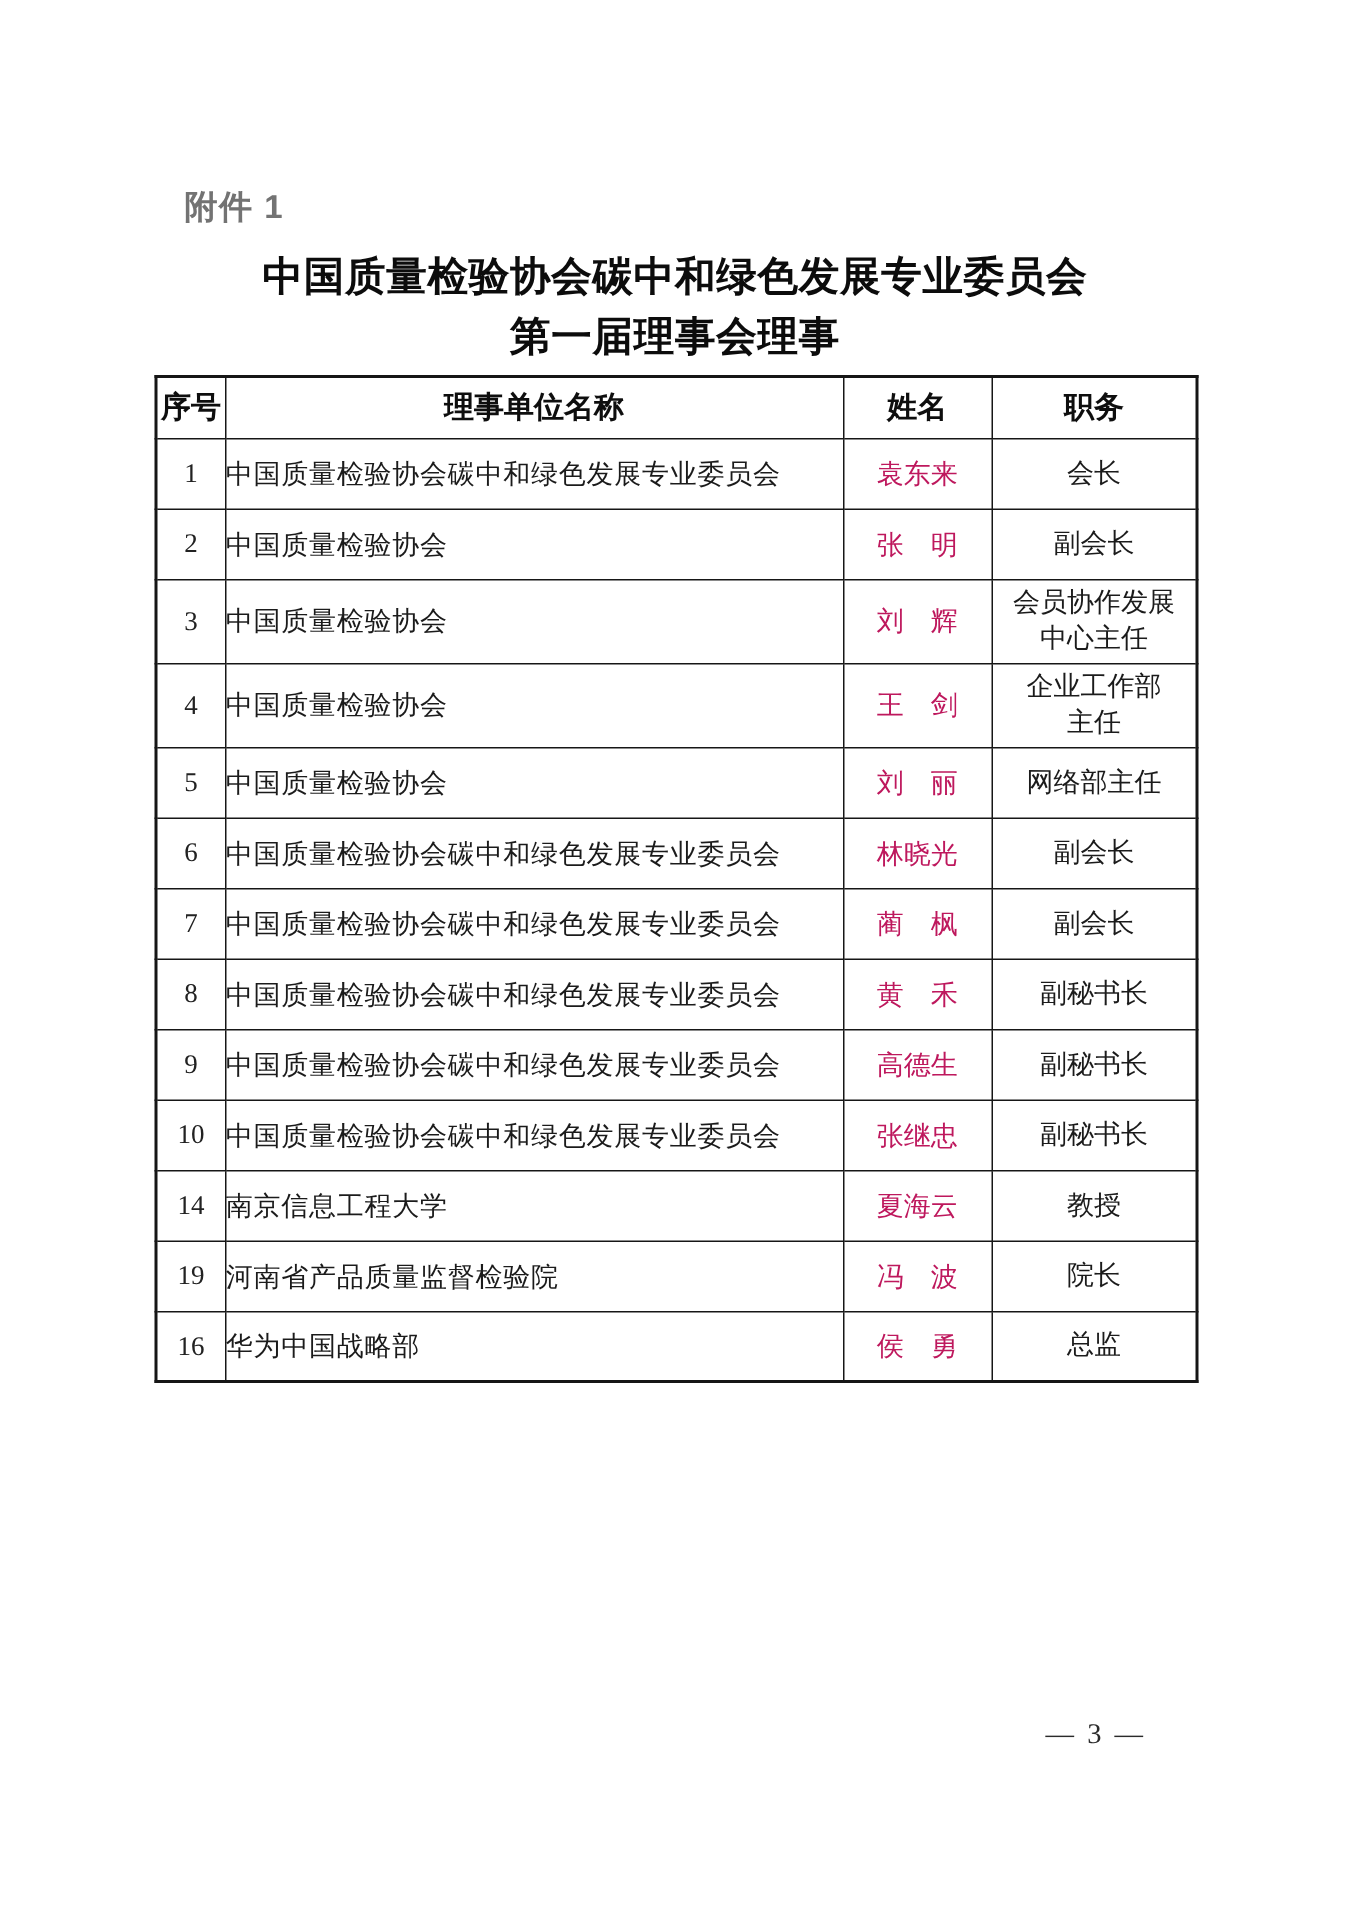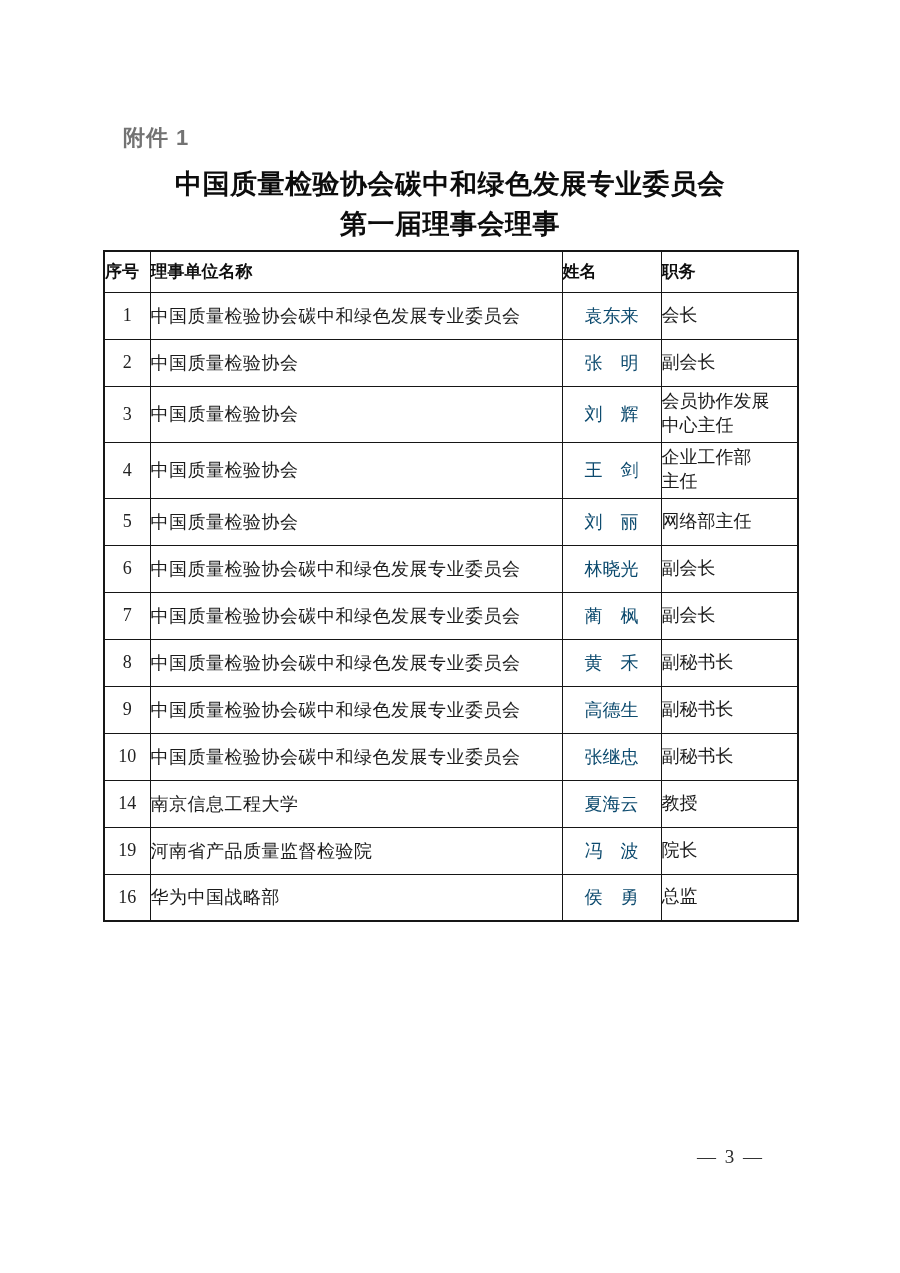--- a/index.html
+++ b/index.html
@@ -58,45 +58,46 @@
   table.members th,
   table.members td {
     border: 1.5px solid #161616;
     padding: 0;
     vertical-align: middle;
   }
   table.members thead tr { height: 41px; }
   table.members th {
     font-family: Liberation Mono, monospace;
     font-weight: 700;
-    font-size: 17px;
-    text-align: left;
+    font-size: 20px;
+    text-align: center;
     color: #0e0e0e;
   }
   table.members tbody tr { height: 47px; }
   table.members tbody tr.tall { height: 56px; }
 
   td.cell-no {
     text-align: center;
     font-size: 18px;
     color: #222;
   }
   td.cell-unit {
     text-align: left;
     padding-left: 14px;
     font-size: 18px;
     color: #1b1b1b;
     letter-spacing: 0.5px;
   }
   td.cell-name {
     text-align: center;
     font-size: 18px;
-    color: #0c4a6e;
+    color: #be185d;
   }
   td.cell-pos {
+    text-align: center;
     font-size: 18px;
     color: #1b1b1b;
     white-space: pre-line;
     line-height: 1.32;
   }
   .page-number {
     position: absolute;
     top: 1146px;
     right: 136px;
     font-size: 19px;

